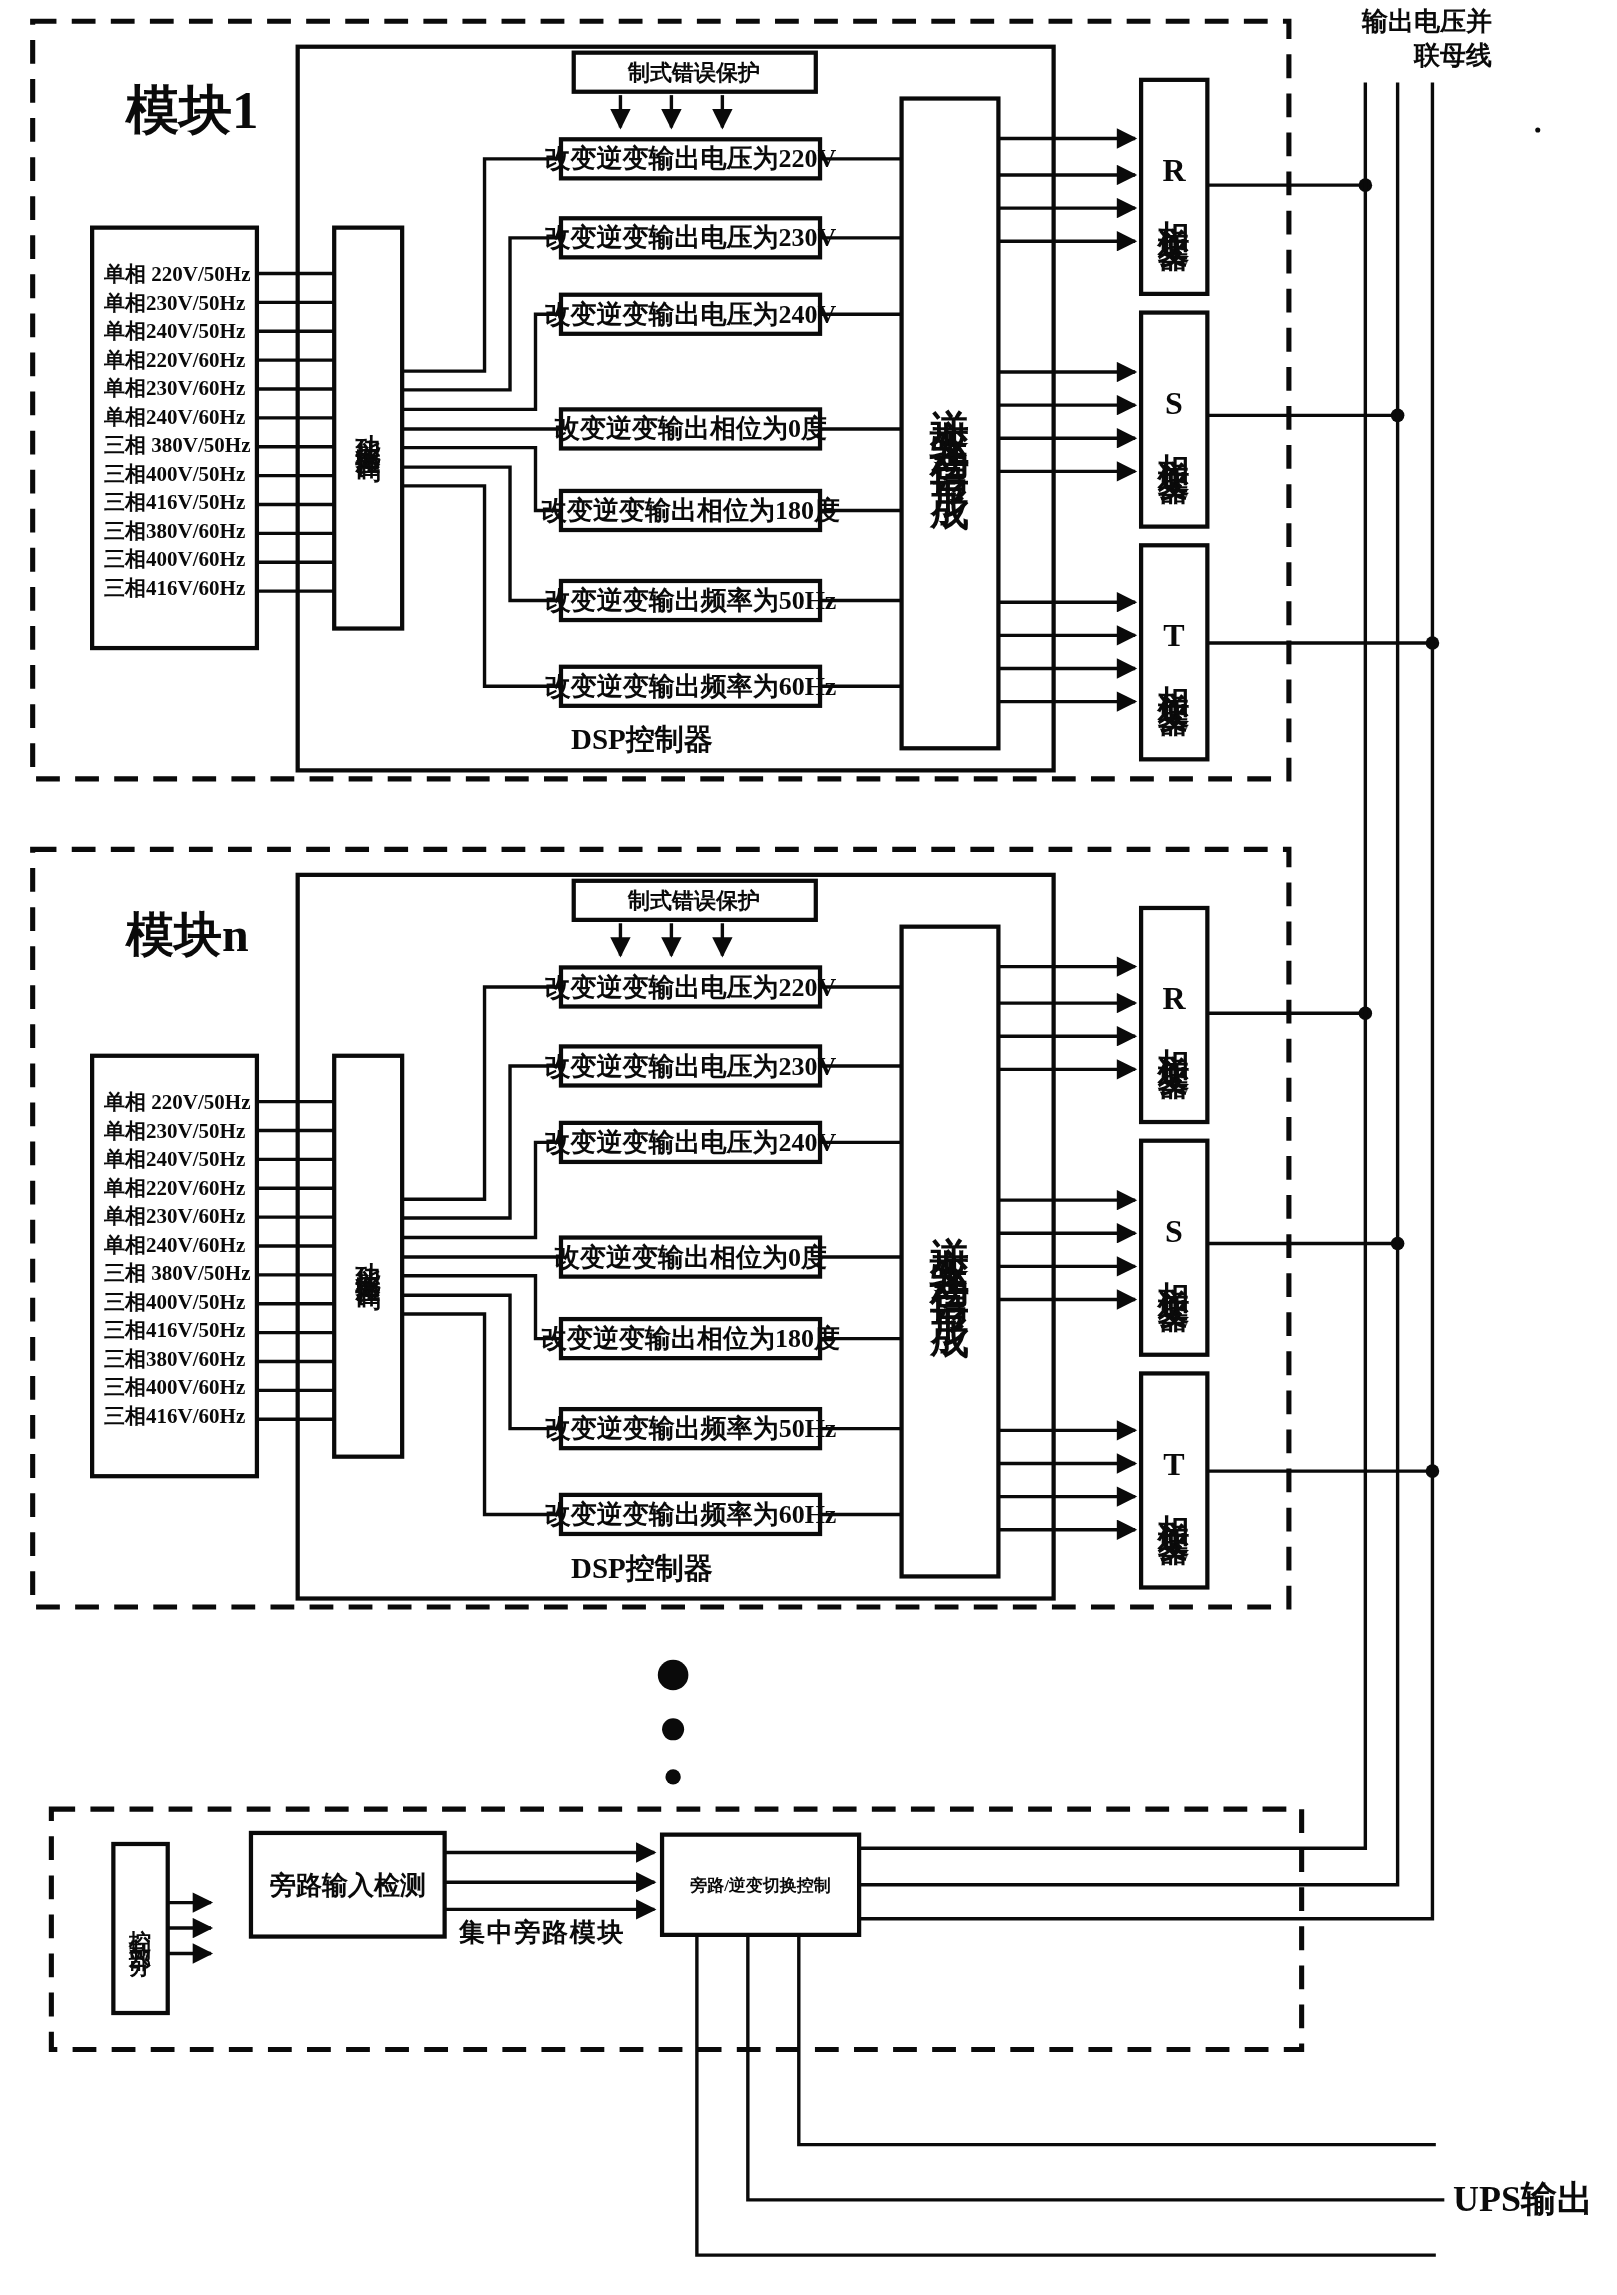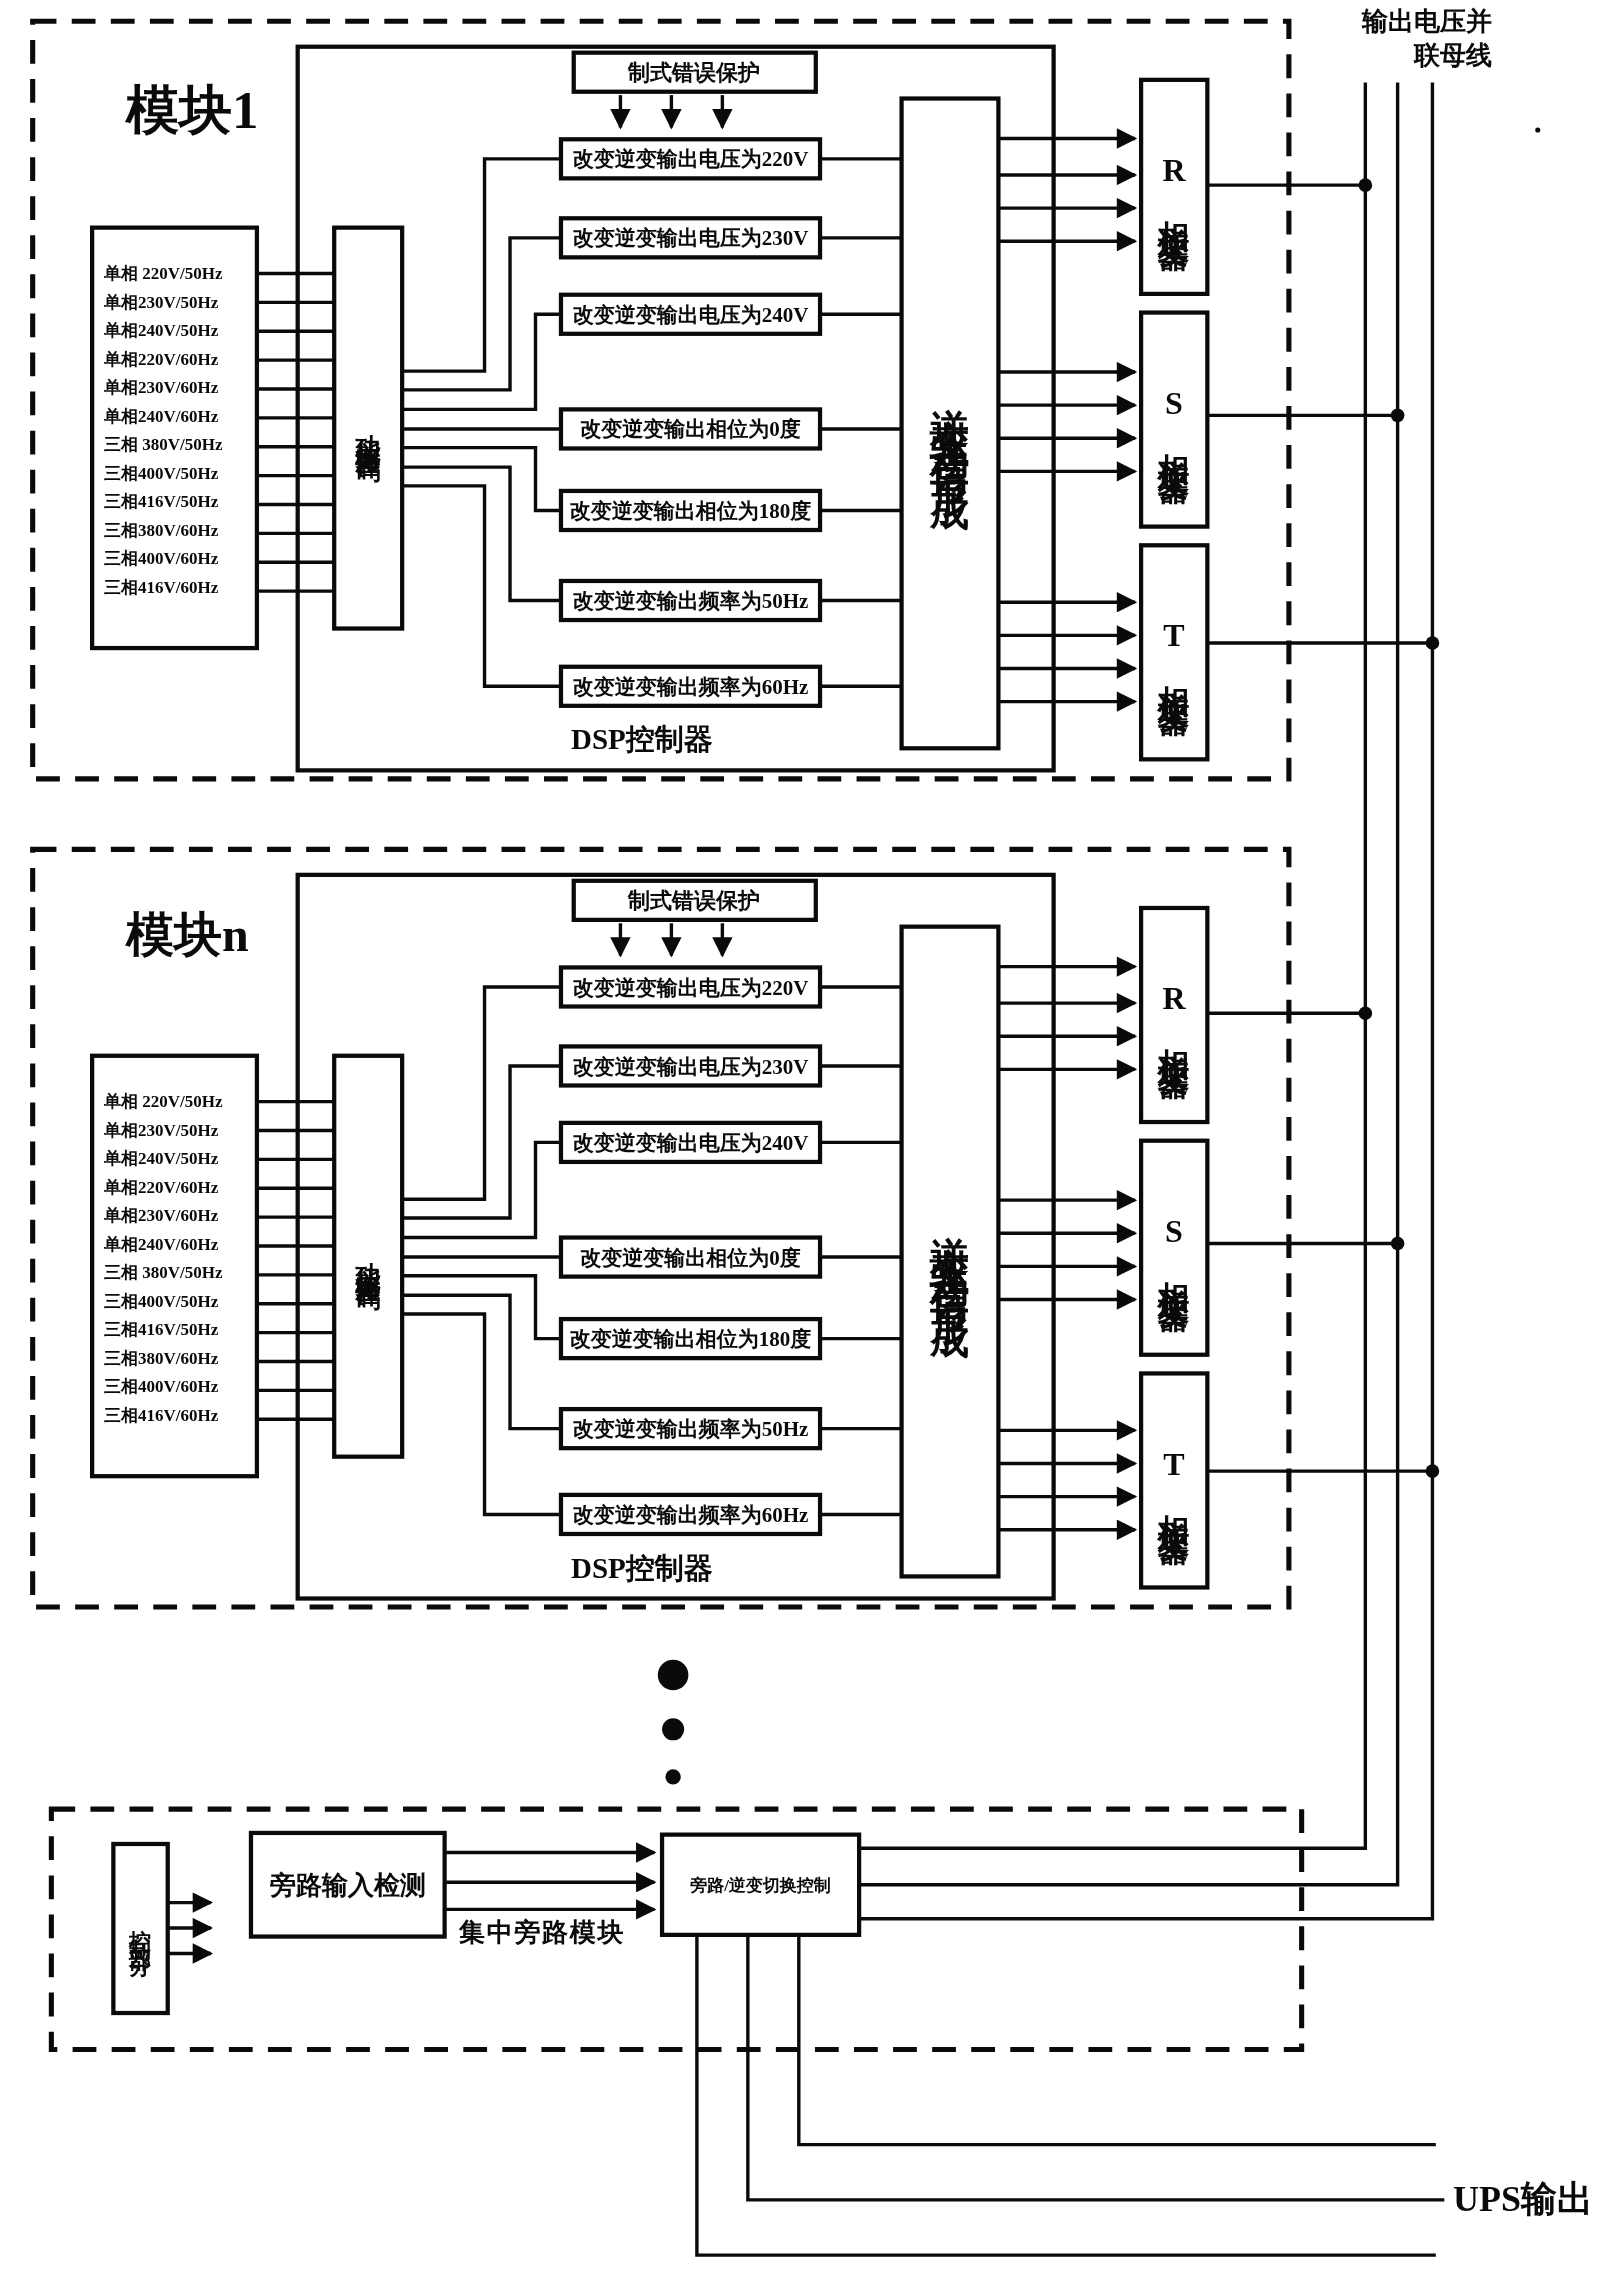--- a/index.html
+++ b/index.html
@@ -3,22 +3,22 @@
 <meta charset="utf-8">
 <style>
   html,body{margin:0;padding:0;background:#fff;}
   #canvas{position:relative;width:1618px;height:2295px;background:#ffffff;
           font-family:"Liberation Serif","DejaVu Serif",serif;color:#0a0a0a;overflow:hidden;}
   #wires{position:absolute;left:0;top:0;}
   .abs{position:absolute;}
   .b{font-weight:bold;}
   .flexc{display:flex;align-items:center;justify-content:center;text-align:left;}
   .vtext{writing-mode:vertical-rl;text-orientation:upright;}
-  .inrow{height:28.5px;line-height:28.5px;font-size:17px;font-weight:bold;white-space:nowrap;padding-left:5.1px;}
-  .fnbox{font-size:21px;font-weight:bold;white-space:nowrap;}
+  .inrow{height:28.5px;line-height:28.5px;font-size:21px;font-weight:bold;white-space:nowrap;padding-left:5.1px;}
+  .fnbox{font-size:26px;font-weight:bold;white-space:nowrap;}
   .invtxt{font-size:32px;letter-spacing:6.8px;font-weight:bold;}
 </style>
 </head>
 <body>
 
 <div id="canvas">
 
   <svg id="wires" width="1618" height="2295" viewBox="0 0 1904 2702">
     <defs>
       <marker id="arr" viewBox="0 0 10 10" refX="9" refY="5" markerWidth="7" markerHeight="6" orient="auto" markerUnits="strokeWidth">

